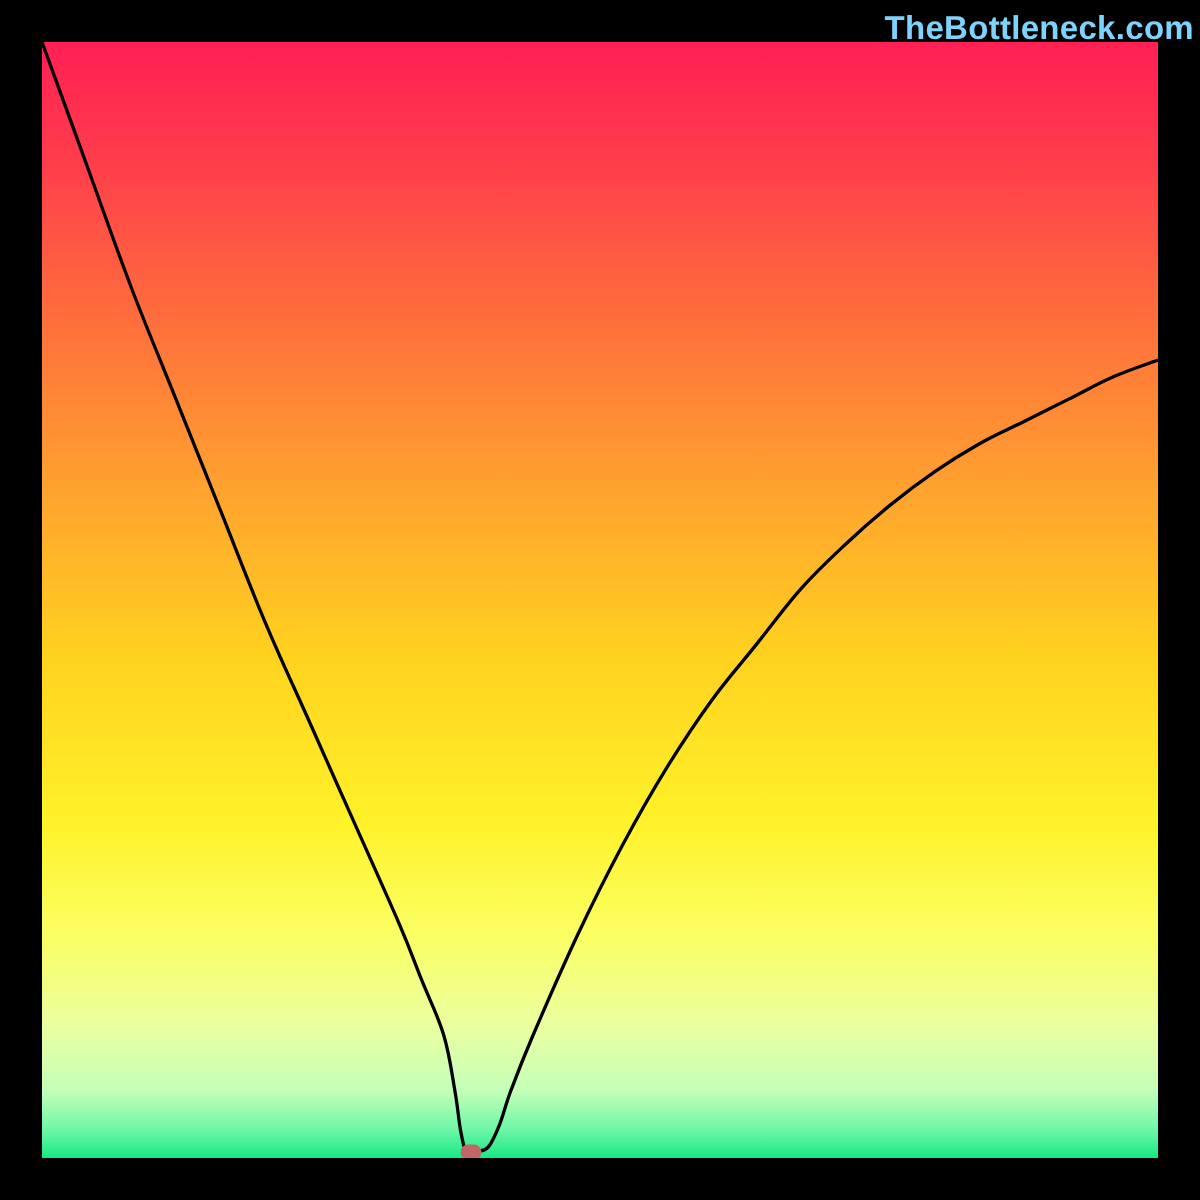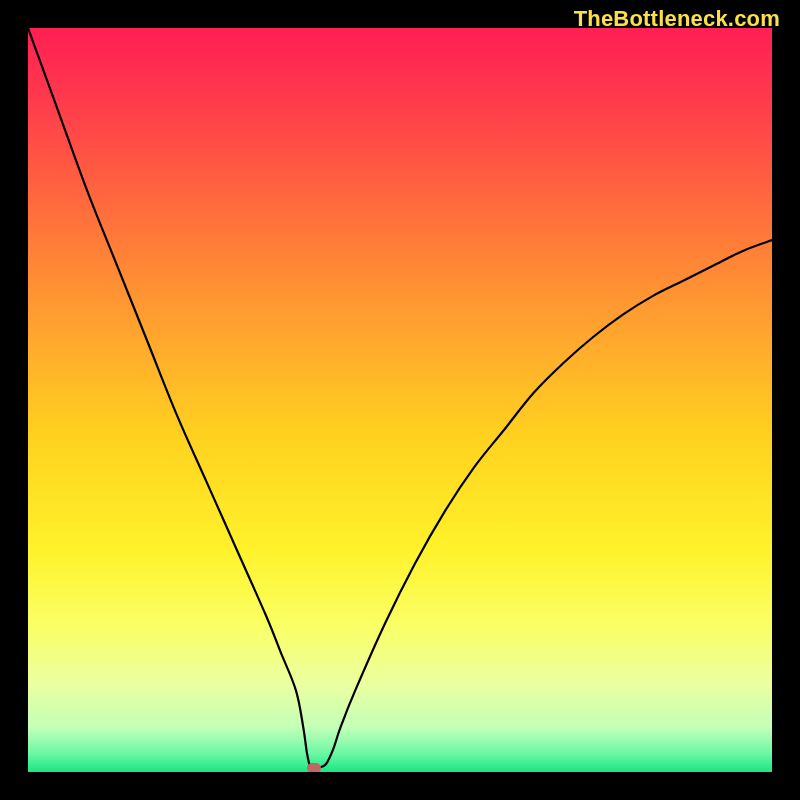--- a/index.html
+++ b/index.html
@@ -21,22 +21,22 @@
     position: absolute;
     left: 28px;
     top: 28px;
     width: 744px;
     height: 744px;
     overflow: hidden;
   }
   .watermark {
     position: absolute;
     top: 6px;
-    right: 20px;
-    color: #fde047;
+    right: 4px;
+    color: #7dd3fc;
     font-size: 22px;
     font-weight: 600;
     letter-spacing: 0.2px;
     user-select: none;
   }
   .marker {
     position: absolute;
     width: 14px;
     height: 10px;
     border-radius: 5px;

